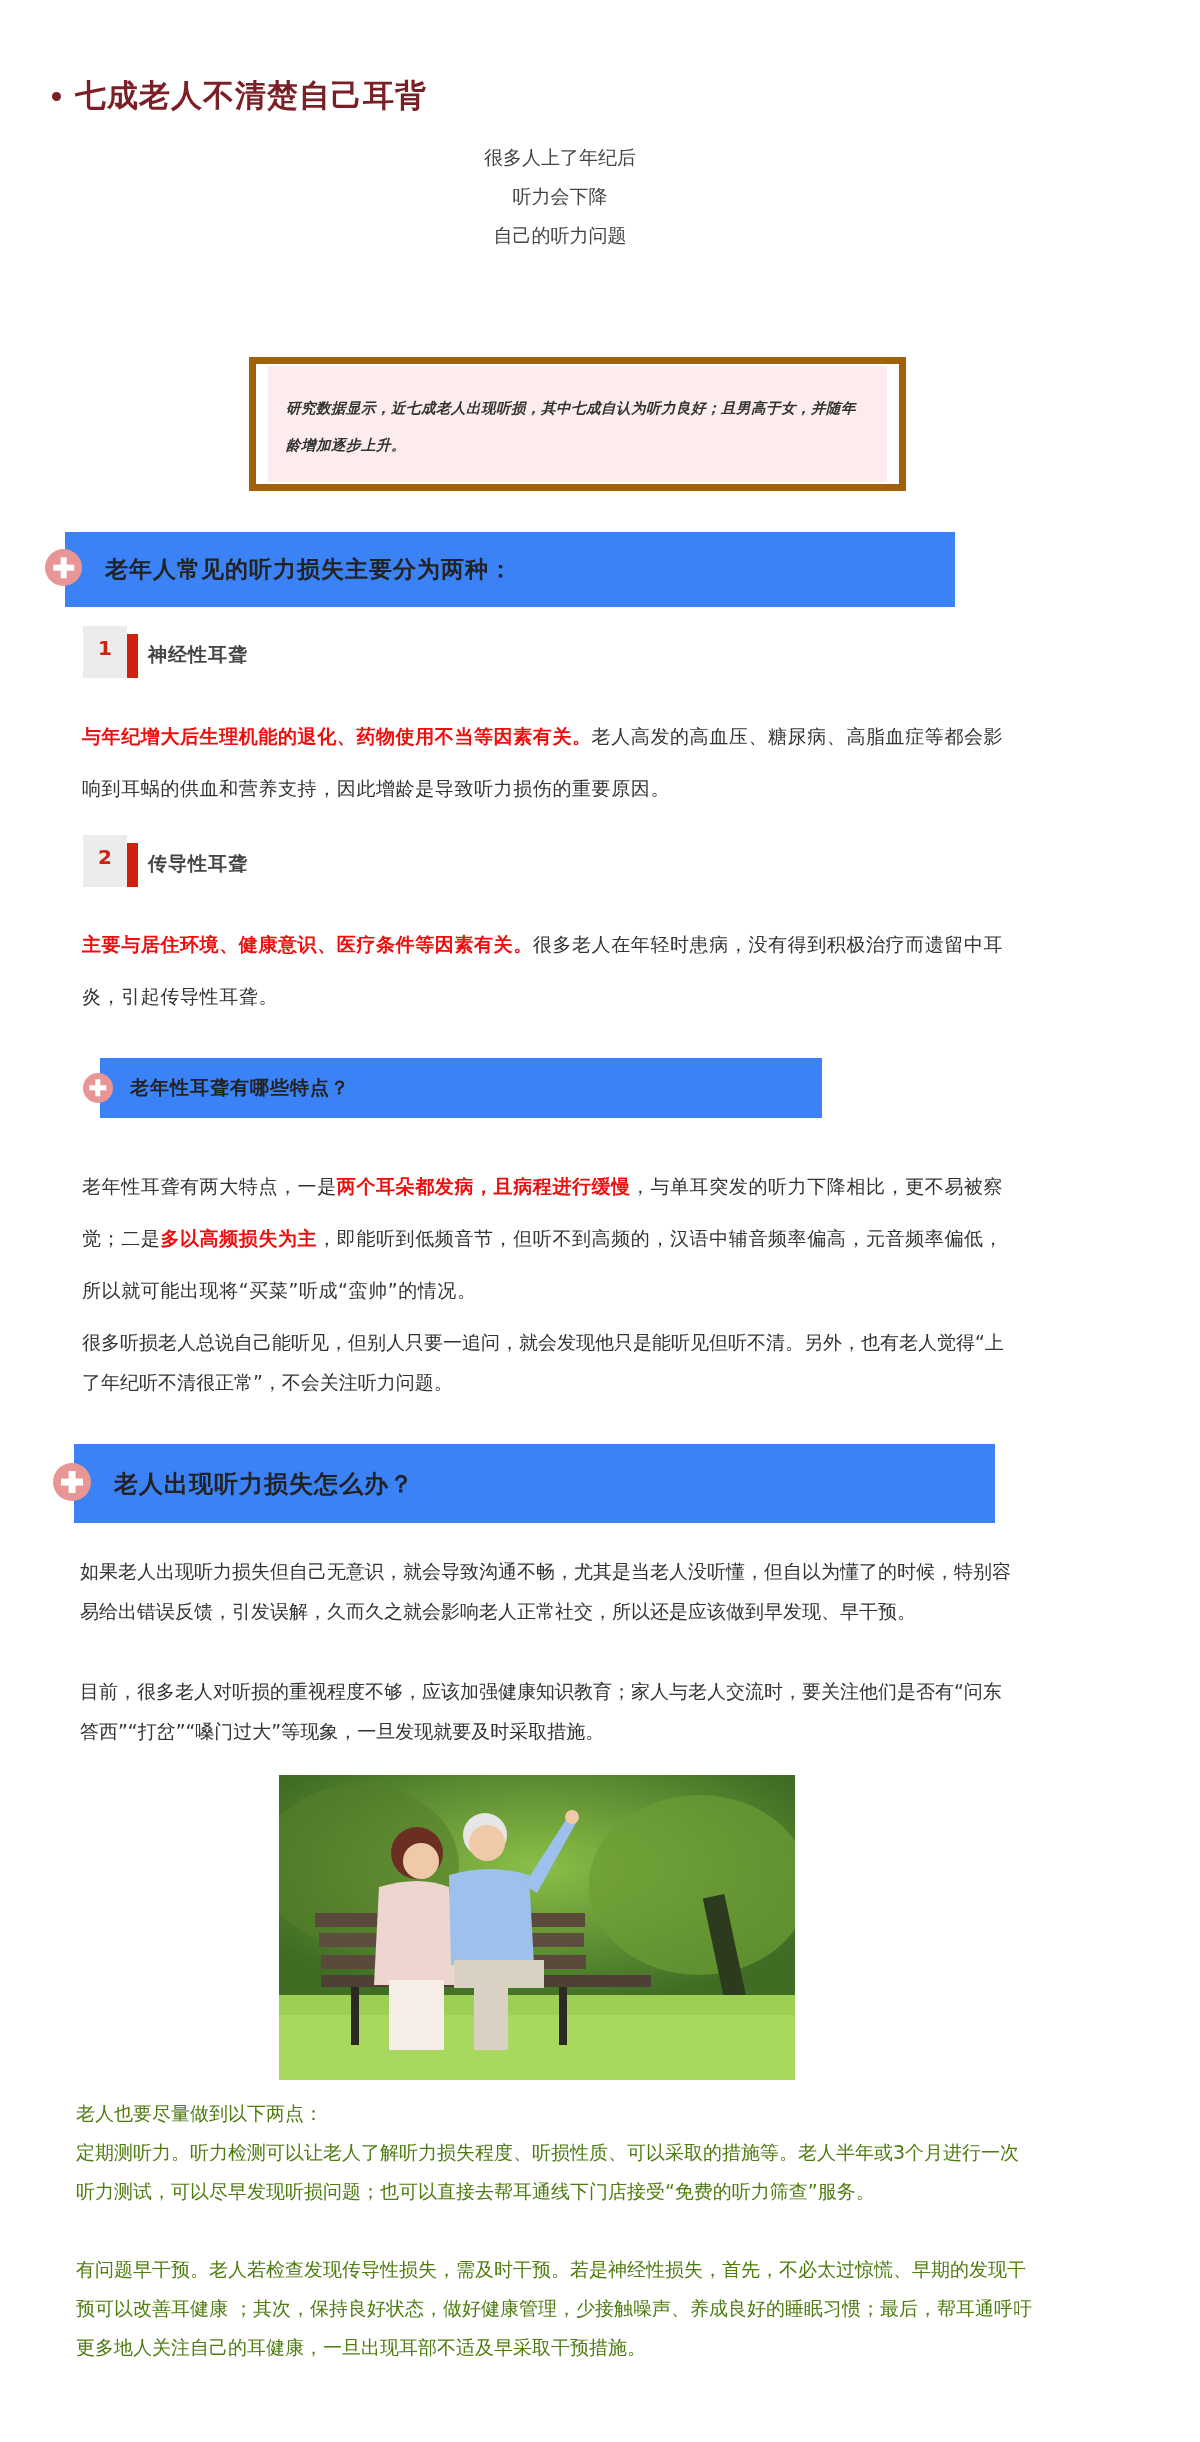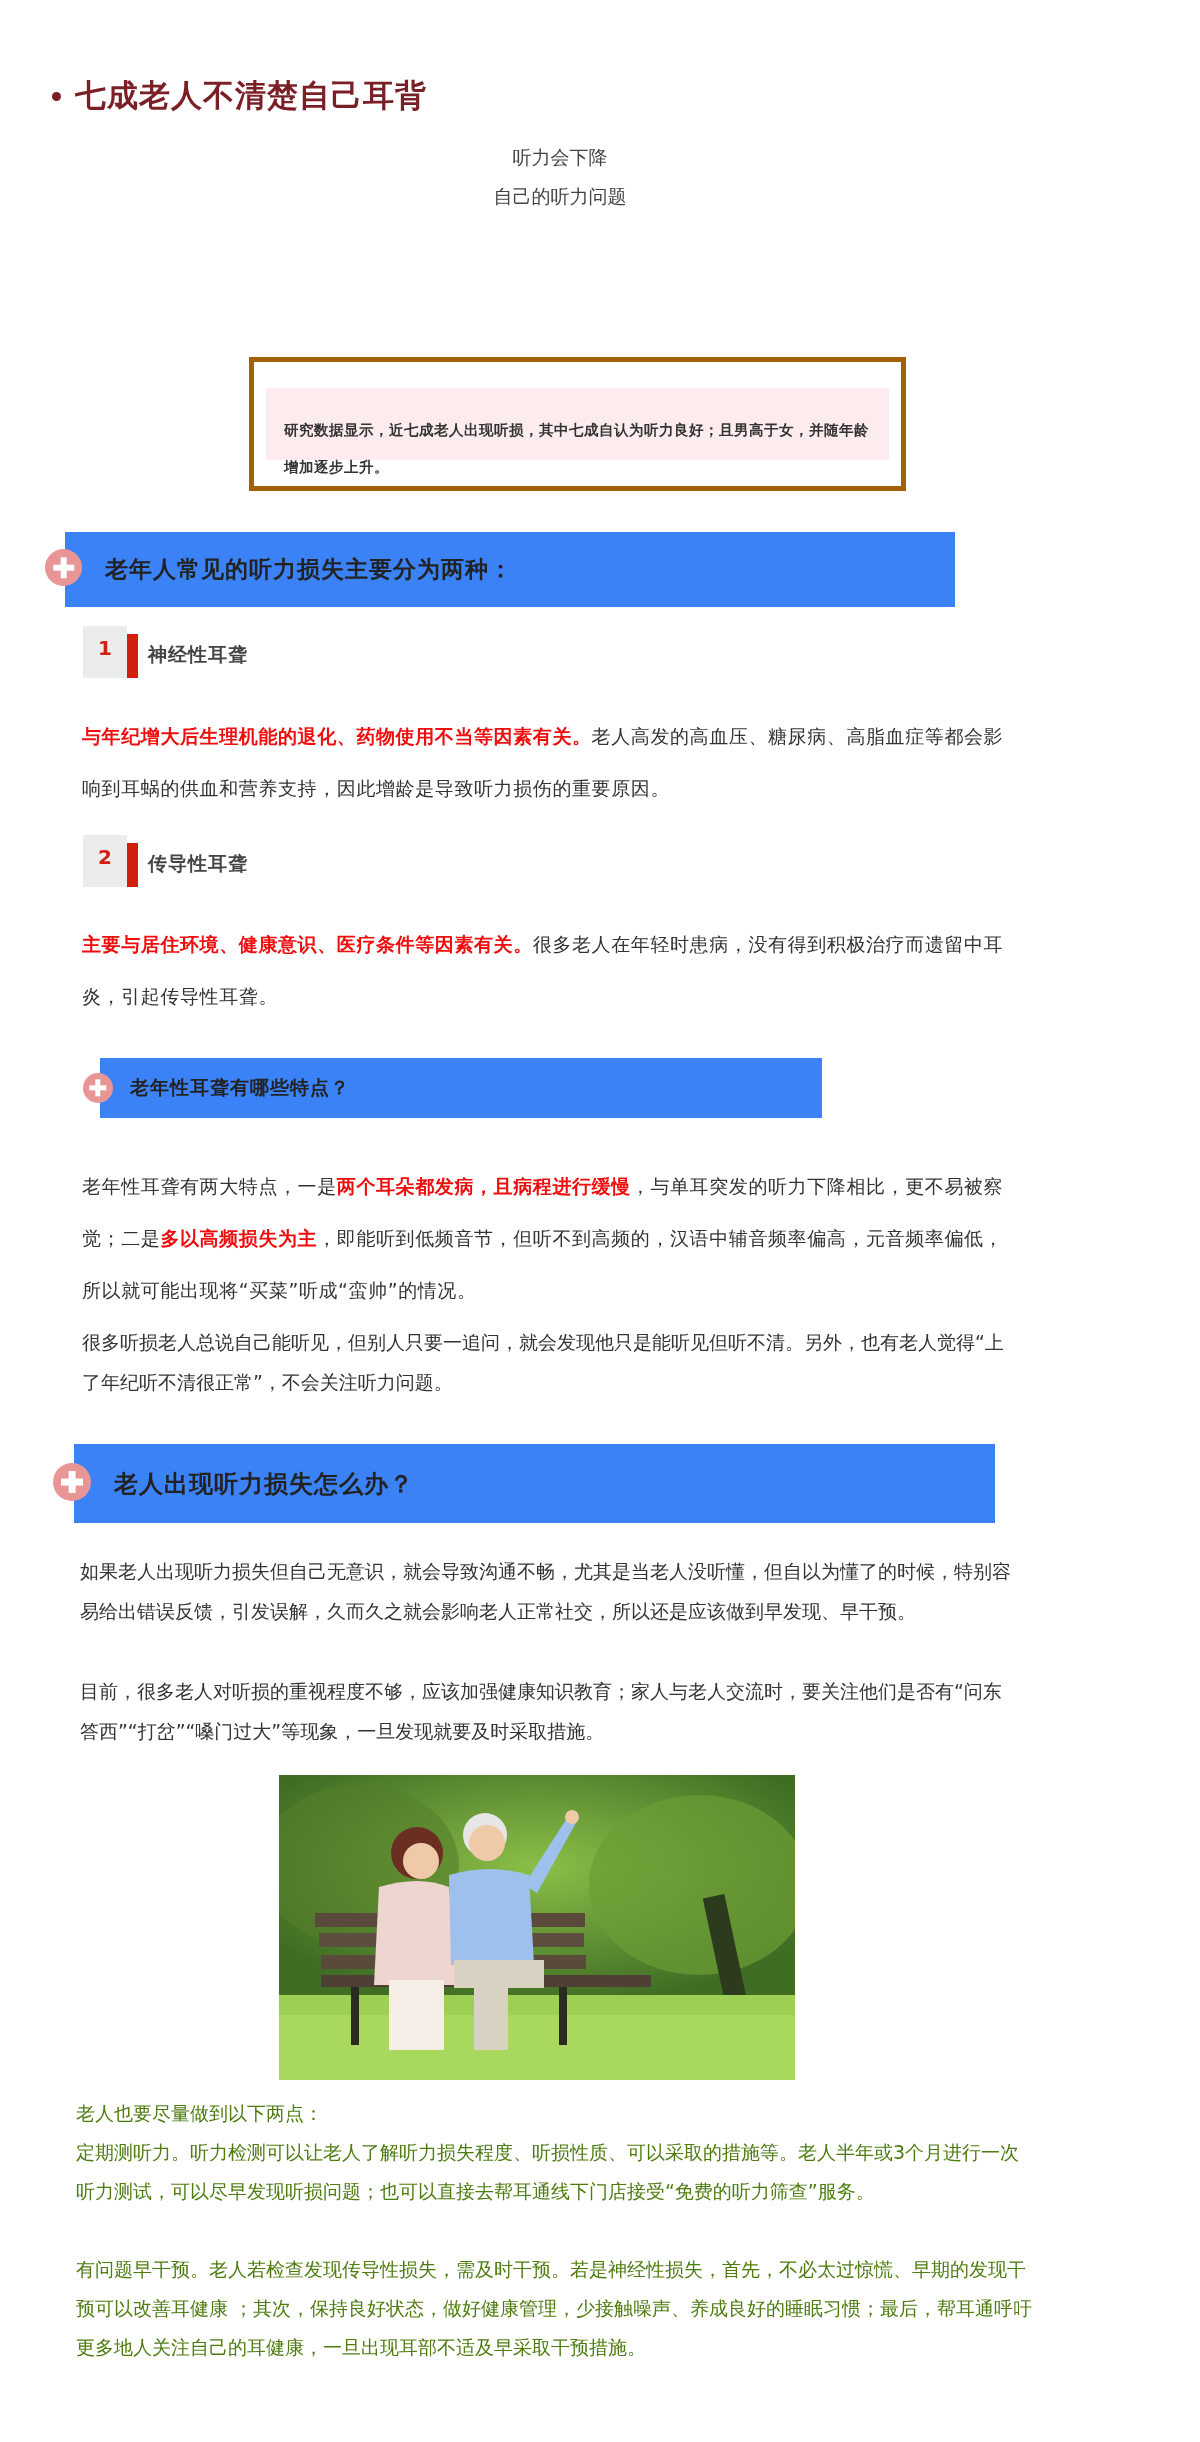--- a/index.html
+++ b/index.html
@@ -30,22 +30,23 @@
   .intro {
     left: 0; width: 1120px; top: 138px;
     text-align: center;
     font-size: 19px; color: #444;
     line-height: 39px;
   }
 
   
   .research-box {
     left: 249px; top: 357px; width: 657px; height: 134px;
-    border: 5px solid #a16207;
-    padding: 26px 12px;
+    border: 7px solid #a16207;
+    padding: 2px 12px;
+    font-style: italic;
   }
   .research-inner {
     background: #fdeced;
     width: 100%; height: 100%;
     padding: 24px 18px 0 18px;
     font-size: 14.5px; font-weight: bold; color: #333;
     line-height: 37px;
     letter-spacing: 0.5px;
   }
 
@@ -107,20 +108,21 @@
 </style>
 </head>
 <body>
 
 <div class="abs main-title">
   <span class="dot"></span>
   <span>七成老人不清楚自己耳背</span>
 </div>
 
 <div class="abs intro">
+  <div>很多人上了年纪后</div>
   <div>听力会下降</div>
   <div>自己的听力问题</div>
 </div>
 
 <div class="abs research-box">
   <div class="research-inner">研究数据显示，近七成老人出现听损，其中七成自认为听力良好；且男高于女，并随年龄增加逐步上升。</div>
 </div>
 
 <div class="abs sec-head" style="left:65px; top:532px; width:890px; height:75px;">
   <span class="sec-title" style="margin-left:40px; font-size:23px;">老年人常见的听力损失主要分为两种：</span>

